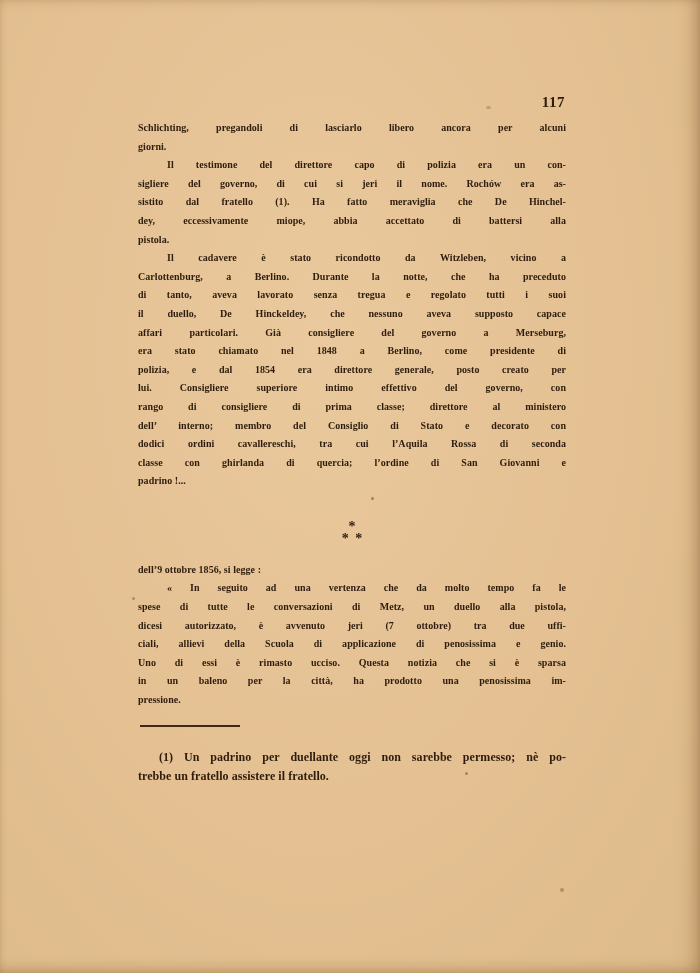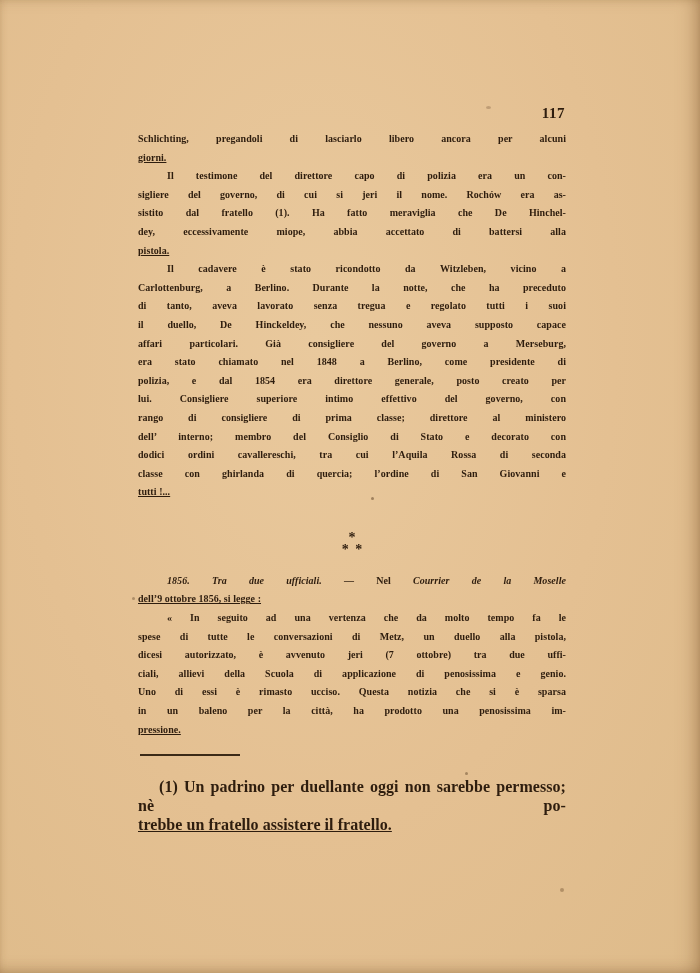--- a/index.html
+++ b/index.html
@@ -12,48 +12,48 @@
   
   .vignette{
     position:absolute;inset:0;pointer-events:none;
     box-shadow:
       inset -12px 0 20px -10px rgba(110,70,30,.5),
       inset 0 -10px 16px -10px rgba(110,70,30,.35),
       inset 4px 0 10px -6px rgba(110,70,30,.2),
       inset 0 4px 10px -6px rgba(110,70,30,.15);
   }
   .column{
-    position:absolute;left:138px;top:106px;width:428px;
+    position:absolute;left:138px;top:95px;width:428px;
   }
   .page-number{
     text-align:right;font-weight:bold;font-size:15px;line-height:15px;
     letter-spacing:.5px;padding-right:1px;
   }
   .text-block{margin-top:9px;}
   .para{margin:0;}
   .line{
     font-size:10px;font-weight:700;line-height:18.6px;
     text-align:justify;text-align-last:justify;
     letter-spacing:.05px;
   }
-  .line.last{text-align-last:left;text-decoration:underline;}
+  .line.last{text-align-last:left;}
   .para.indent .line.first{text-indent:29px;}
   .it{font-style:italic;}
   .asterism{
     text-align:center;font-weight:bold;color:#2e1d0e;
     margin:30px 0 15px 0;
   }
   .asterism .row1{font-size:14px;line-height:11px;}
   .asterism .row2{font-size:14px;line-height:14px;word-spacing:3px;}
   .footnote-rule{
     border:0;border-top:2px solid #3b2a17;width:100px;
     margin:15px 0 0 2px;
   }
   .footnote{margin-top:21px;}
-  .footnote .line{font-size:16px;line-height:19px;font-weight:700;}
+  .footnote .line{font-size:12px;line-height:19px;font-weight:700;}
   .footnote .para.indent .line.first{text-indent:21px;}
   
   .speck{position:absolute;border-radius:50%;background:rgba(70,45,20,.45);pointer-events:none;}
   .speck.s1{left:486px;top:106px;width:5px;height:3px;background:rgba(120,90,60,.35);}
   .speck.s2{left:371px;top:497px;width:3px;height:3px;}
   .speck.s3{left:132px;top:597px;width:3px;height:3px;background:rgba(70,45,20,.35);}
   .speck.s4{left:465px;top:772px;width:3px;height:3px;background:rgba(70,45,20,.4);}
   .speck.s5{left:560px;top:888px;width:4px;height:4px;background:rgba(90,60,30,.35);}
 </style>
 </head>
@@ -80,32 +80,31 @@
         <div class="line"><span>di tanto, aveva lavorato senza tregua e regolato tutti i suoi</span></div>
         <div class="line"><span>il duello, De Hinckeldey, che nessuno aveva supposto capace</span></div>
         <div class="line"><span>affari particolari. Già consigliere del governo a Merseburg,</span></div>
         <div class="line"><span>era stato chiamato nel 1848 a Berlino, come presidente di</span></div>
         <div class="line"><span>polizia, e dal 1854 era direttore generale, posto creato per</span></div>
         <div class="line"><span>lui. Consigliere superiore intimo effettivo del governo, con</span></div>
         <div class="line"><span>rango di consigliere di prima classe; direttore al ministero</span></div>
         <div class="line"><span>dell’ interno; membro del Consiglio di Stato e decorato con</span></div>
         <div class="line"><span>dodici ordini cavallereschi, tra cui l’Aquila Rossa di seconda</span></div>
         <div class="line"><span>classe con ghirlanda di quercia; l’ordine di San Giovanni e</span></div>
-        <div class="line last"><span>tutti !...</span></div>
+        <div class="line last"><span>padrino !...</span></div>
       </div>
     </div>
 
   <div class="asterism">
     <div class="row1">*</div>
     <div class="row2">* *</div>
   </div>
 
   <div class="text-block" style="margin-top:0;">
       <div class="para indent">
-        <div class="line first"><span class="it">1856. Tra due ufficiali.</span><span> — Nel </span><span class="it">Courrier de la Moselle</span></div>
         <div class="line last"><span>dell’9 ottobre 1856, si legge :</span></div>
       </div>
       <div class="para indent">
         <div class="line first"><span>« In seguito ad una vertenza che da molto tempo fa le</span></div>
         <div class="line"><span>spese di tutte le conversazioni di Metz, un duello alla pistola,</span></div>
         <div class="line"><span>dicesi autorizzato, è avvenuto jeri (7 ottobre) tra due uffi-</span></div>
         <div class="line"><span>ciali, allievi della Scuola di applicazione di penosissima e genio.</span></div>
         <div class="line"><span>Uno di essi è rimasto ucciso. Questa notizia che si è sparsa</span></div>
         <div class="line"><span>in un baleno per la città, ha prodotto una penosissima im-</span></div>
         <div class="line last"><span>pressione.</span></div>

